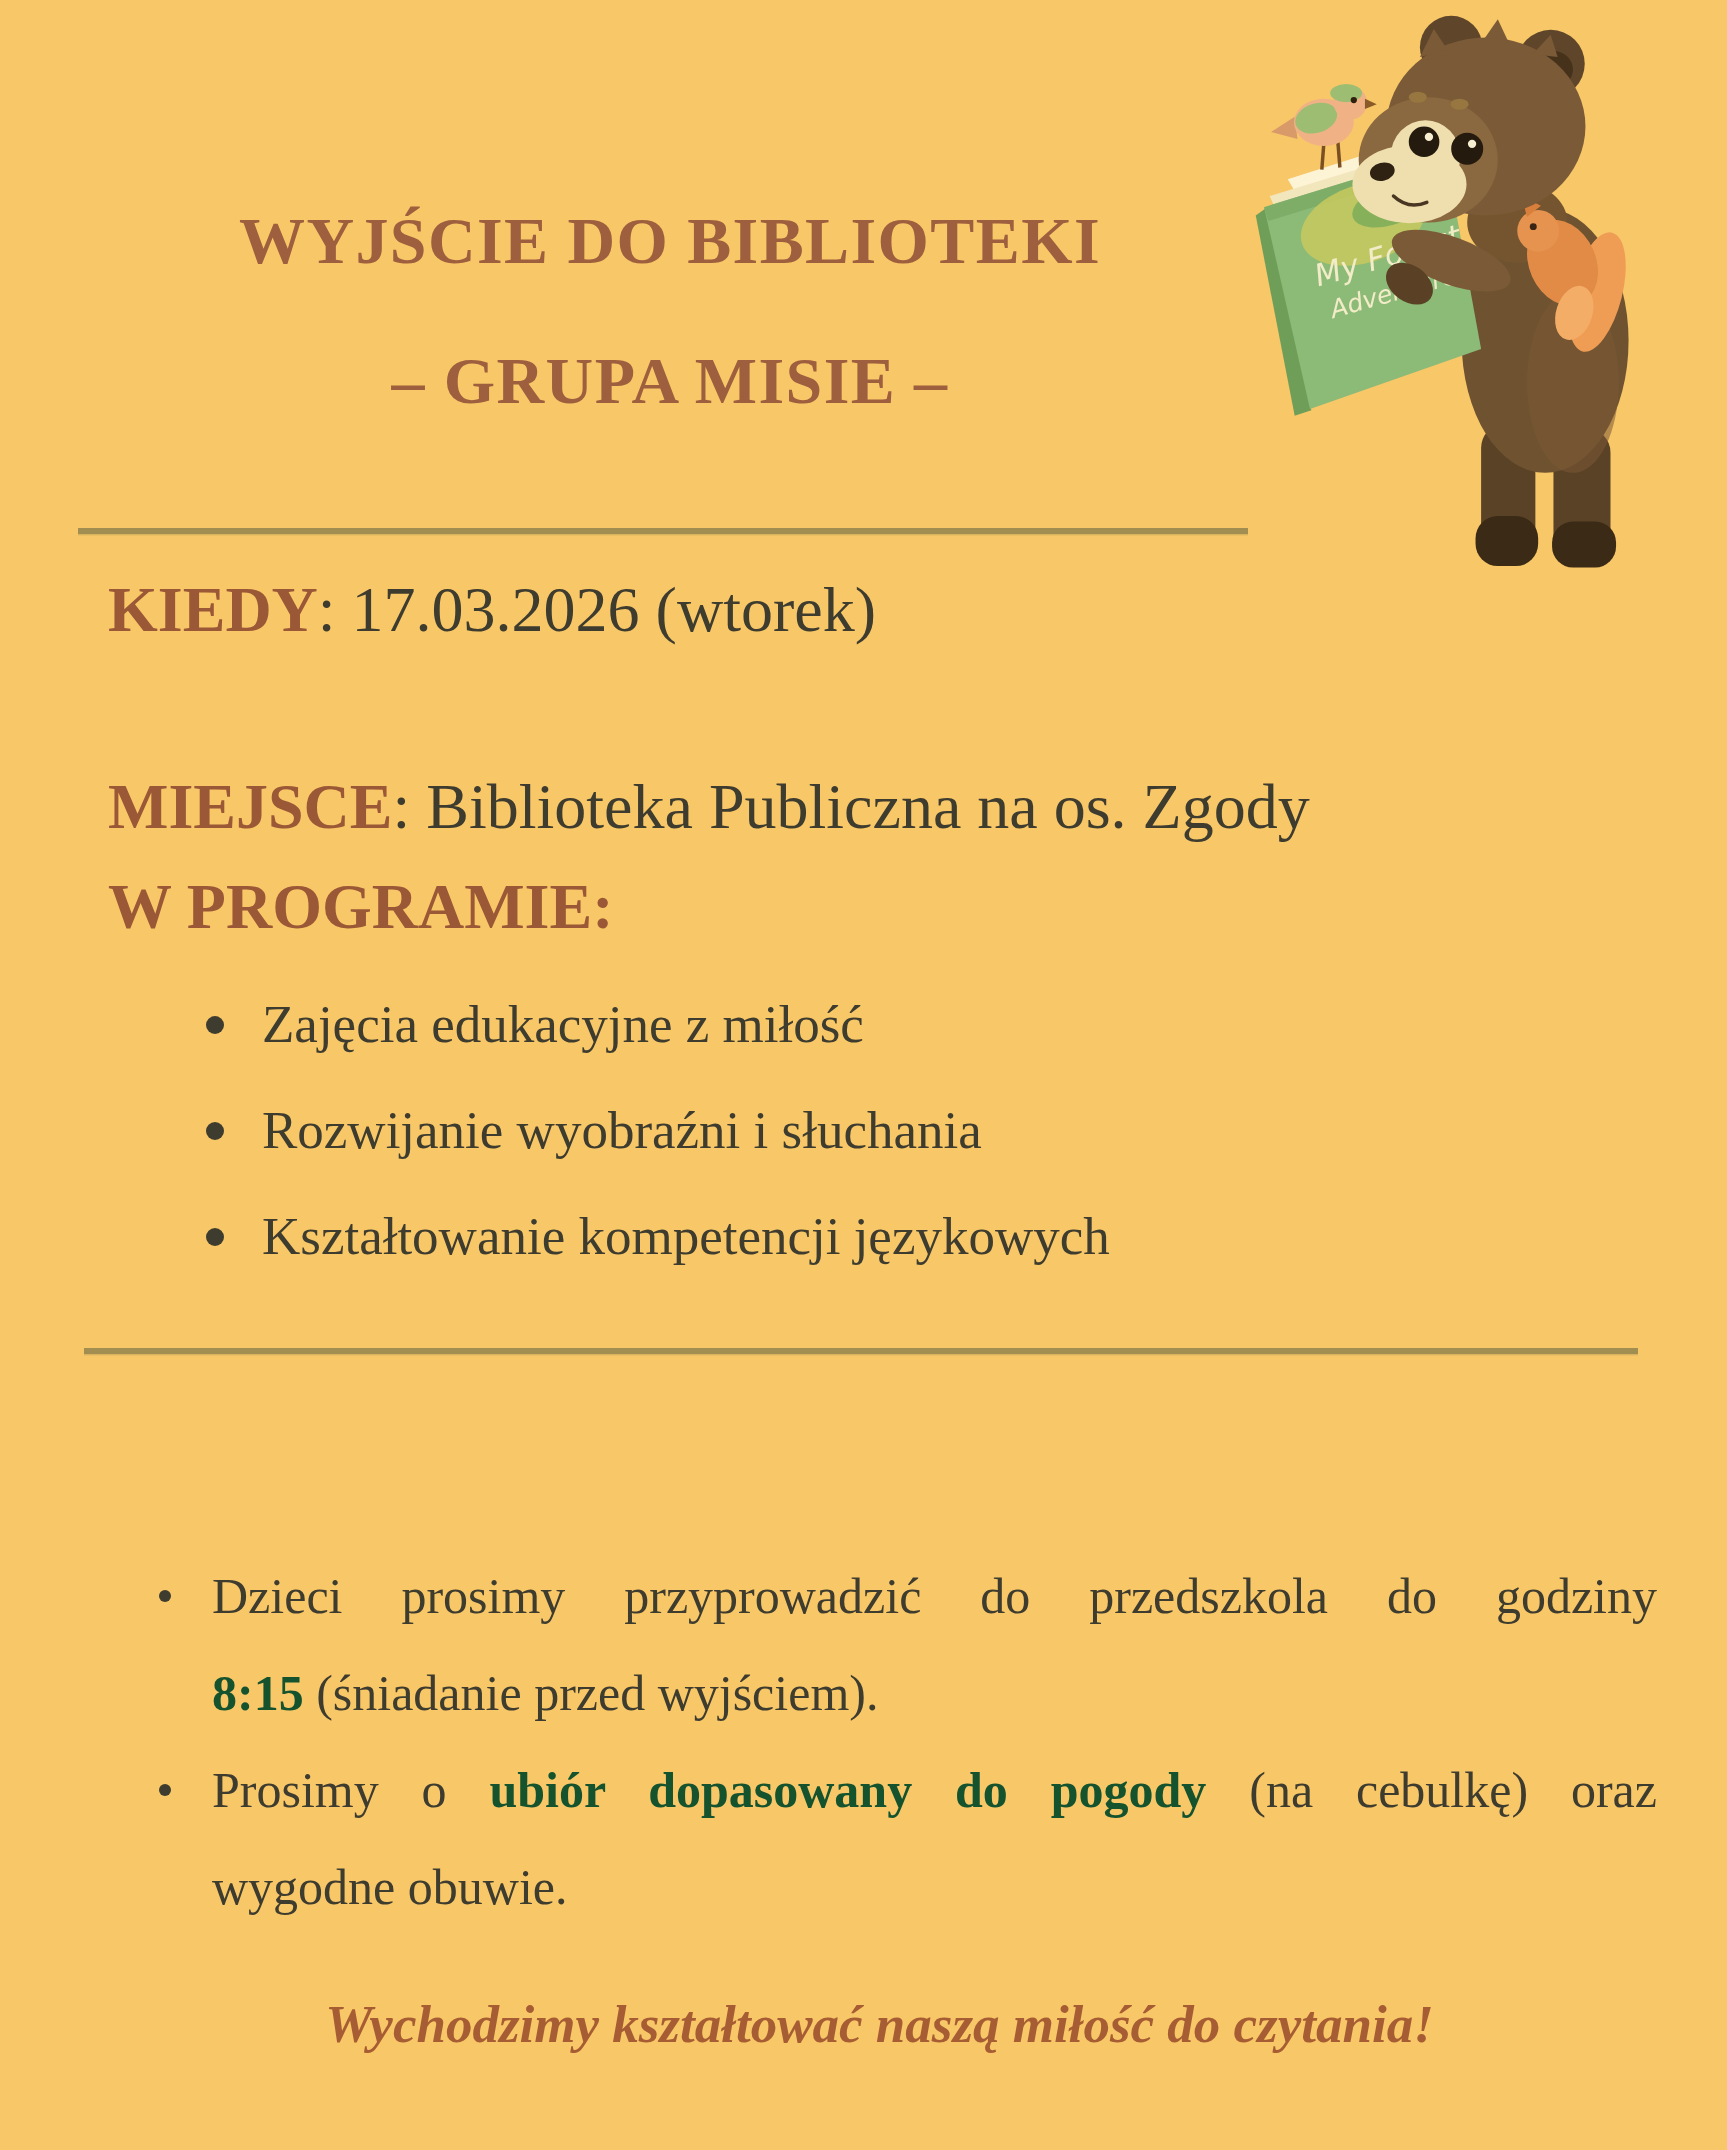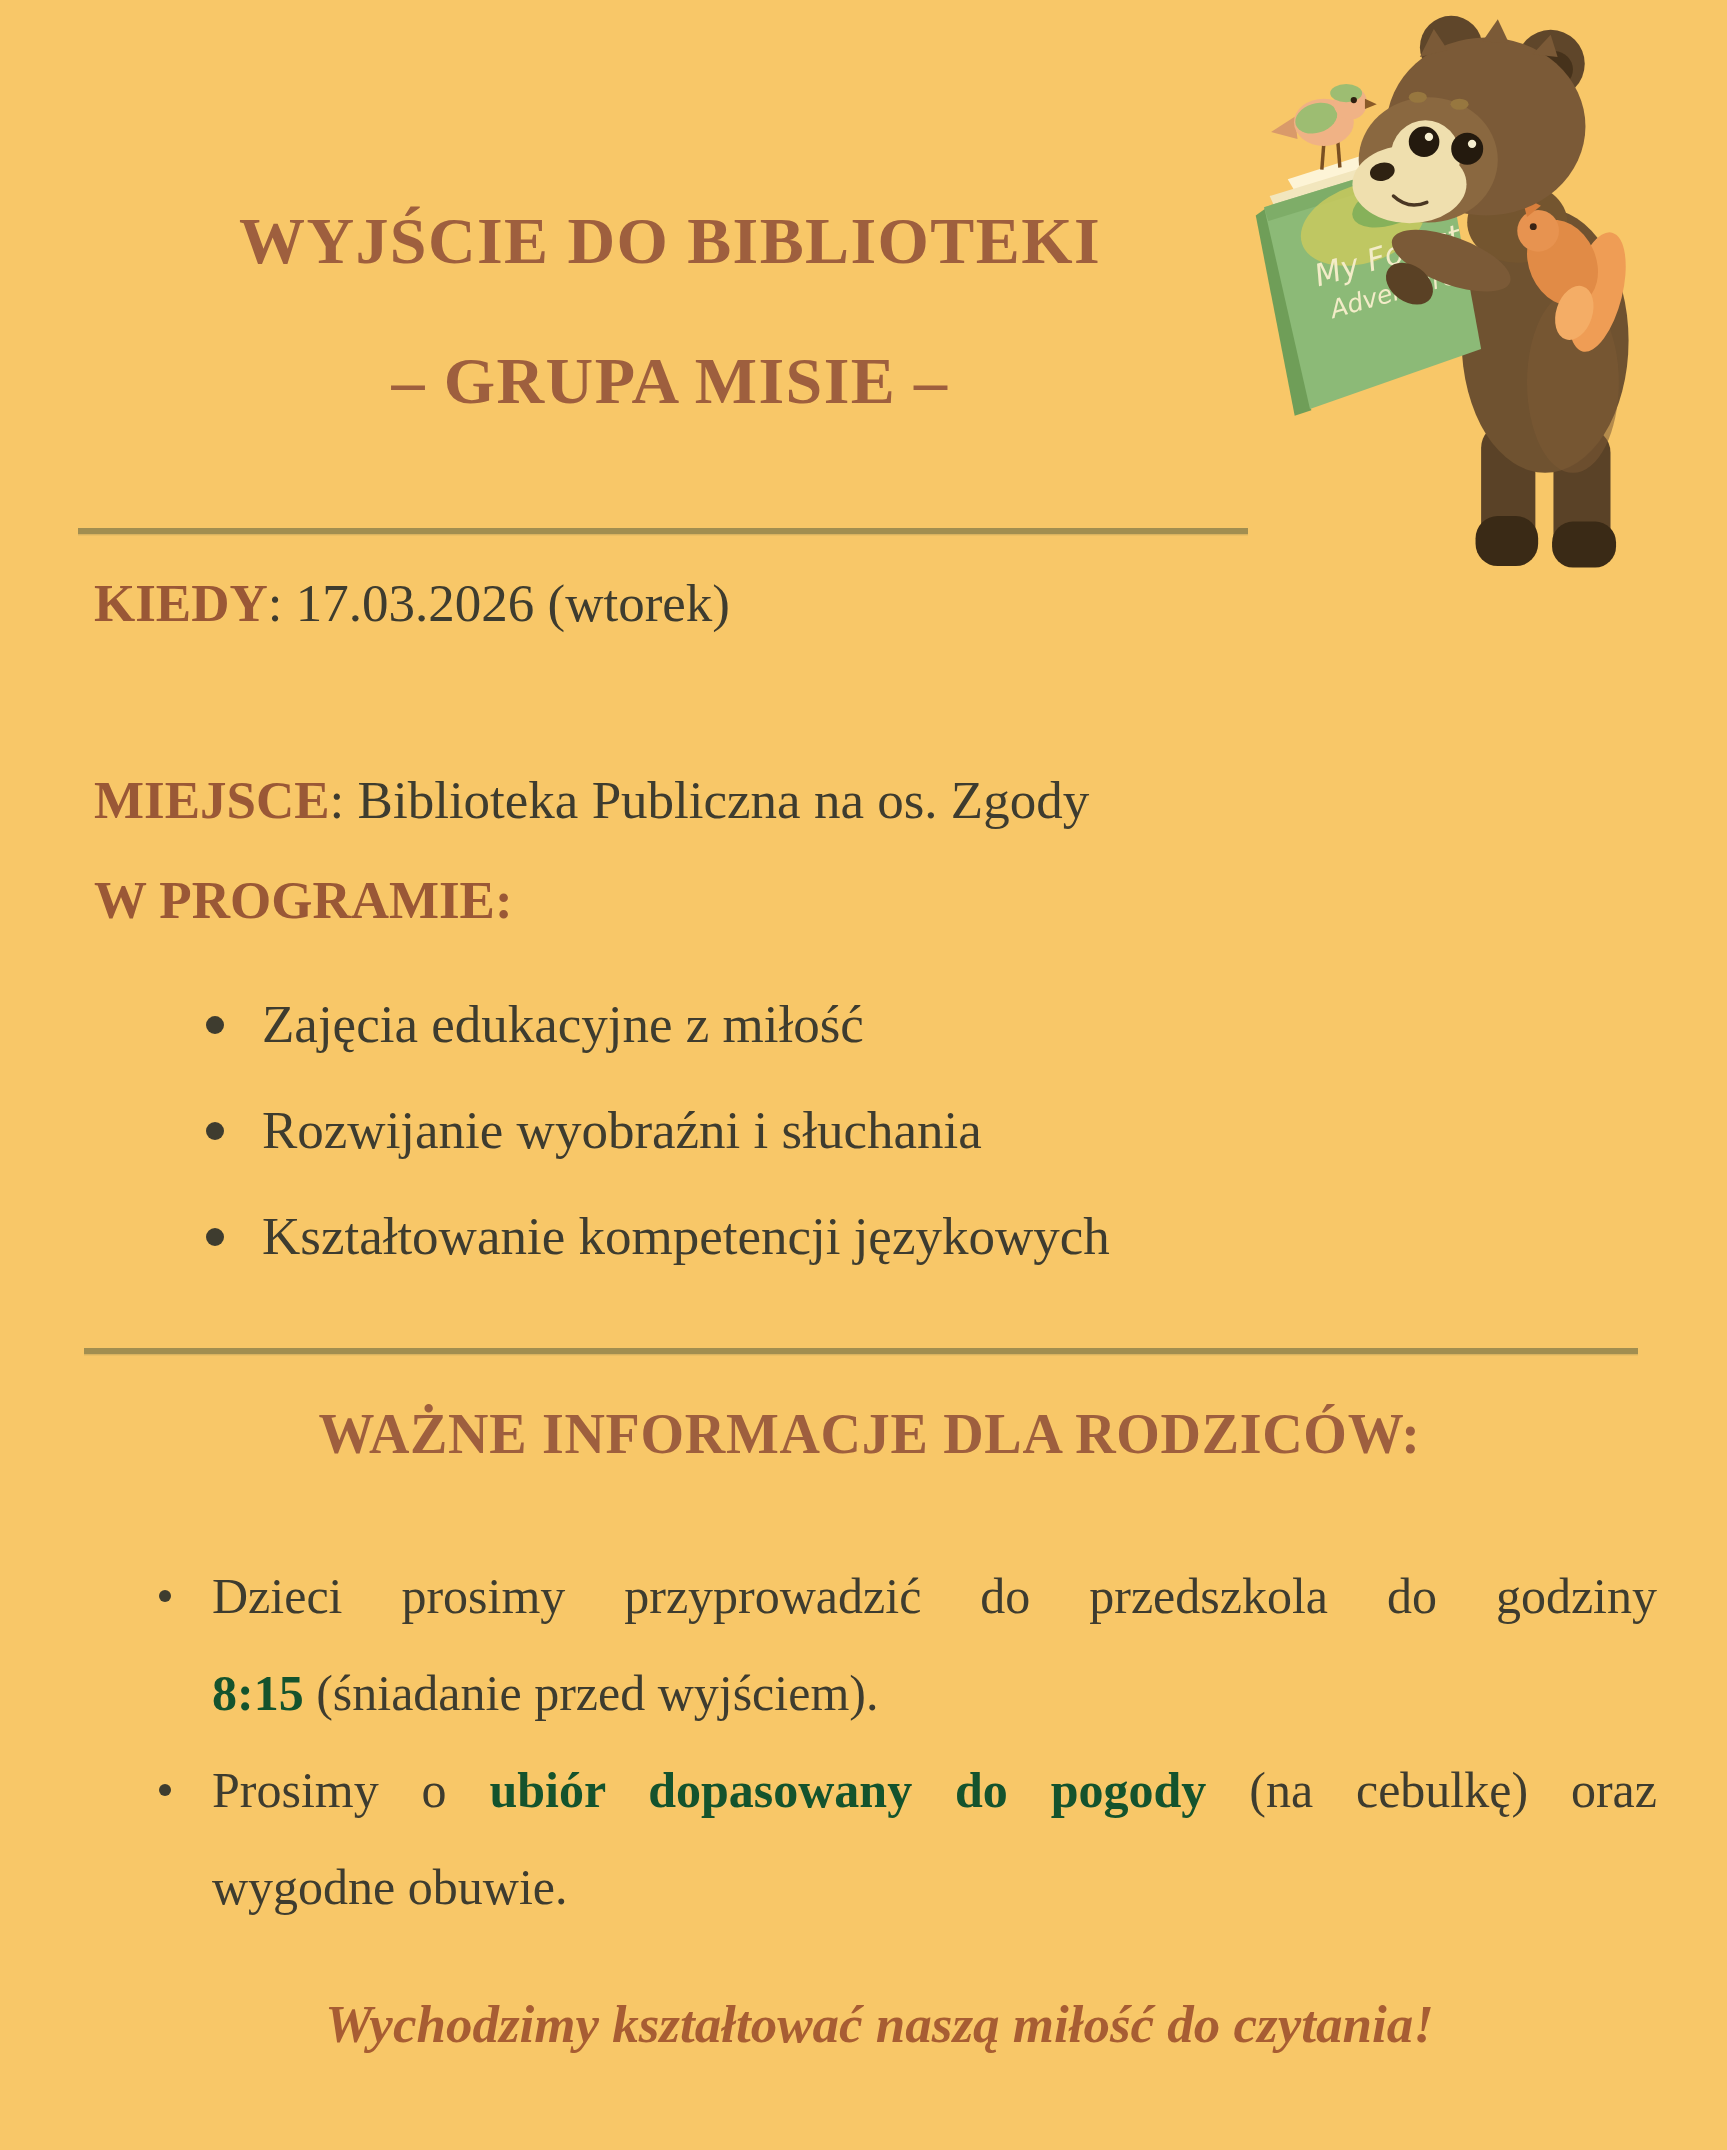--- a/index.html
+++ b/index.html
@@ -24,21 +24,21 @@
   }
   .t1{top:203px;}
   .t2{top:343px;}
 
   
   .divider{background:#a28e50;box-shadow:0 1.4px 0 rgba(162,142,80,.35);}
   .divider-1{left:78px;top:528px;width:1170px;height:5.6px;}
   .divider-2{left:84px;top:1348px;width:1554px;height:6.3px;}
 
   
-  .info-line{left:94px;font-size:53px;line-height:1.2;white-space:nowrap;}
+  .info-line{left:108px;font-size:64px;line-height:1.2;white-space:nowrap;}
   .info-label{font-weight:bold;color:#9a5836;}
   .info-value{color:#3e3c2f;}
   .i-kiedy{top:572px;}
   .i-godzina{top:670px;}
   .i-miejsce{top:769px;}
   .i-program{top:869px;}
 
   
   .program-list{left:198px;top:971px;width:1323px;list-style:none;margin:0;padding:0;}
   .program-list li{
@@ -194,21 +194,20 @@
   </div>
 
   <ul class="abs program-list">
     <li>Zajęcia edukacyjne z miłość</li>
     <li>Rozwijanie wyobraźni i słuchania</li>
     <li>Kształtowanie kompetencji językowych</li>
   </ul>
 
   <div class="abs divider divider-2"></div>
 
-  <div class="abs parents-heading">WAŻNE INFORMACJE DLA RODZICÓW:</div>
 
   <ul class="abs parents-list">
     <li>
       <div class="pl-justify">Dzieci prosimy przyprowadzić do przedszkola do godziny</div>
       <div><span class="em-brown">8:15</span><span> (śniadanie przed wyjściem).</span></div>
     </li>
     <li>
       <div class="pl-justify"><span>Prosimy o </span><span class="em-brown">ubiór dopasowany do pogody</span><span> (na cebulkę) oraz</span></div>
       <div>wygodne obuwie.</div>
     </li>

